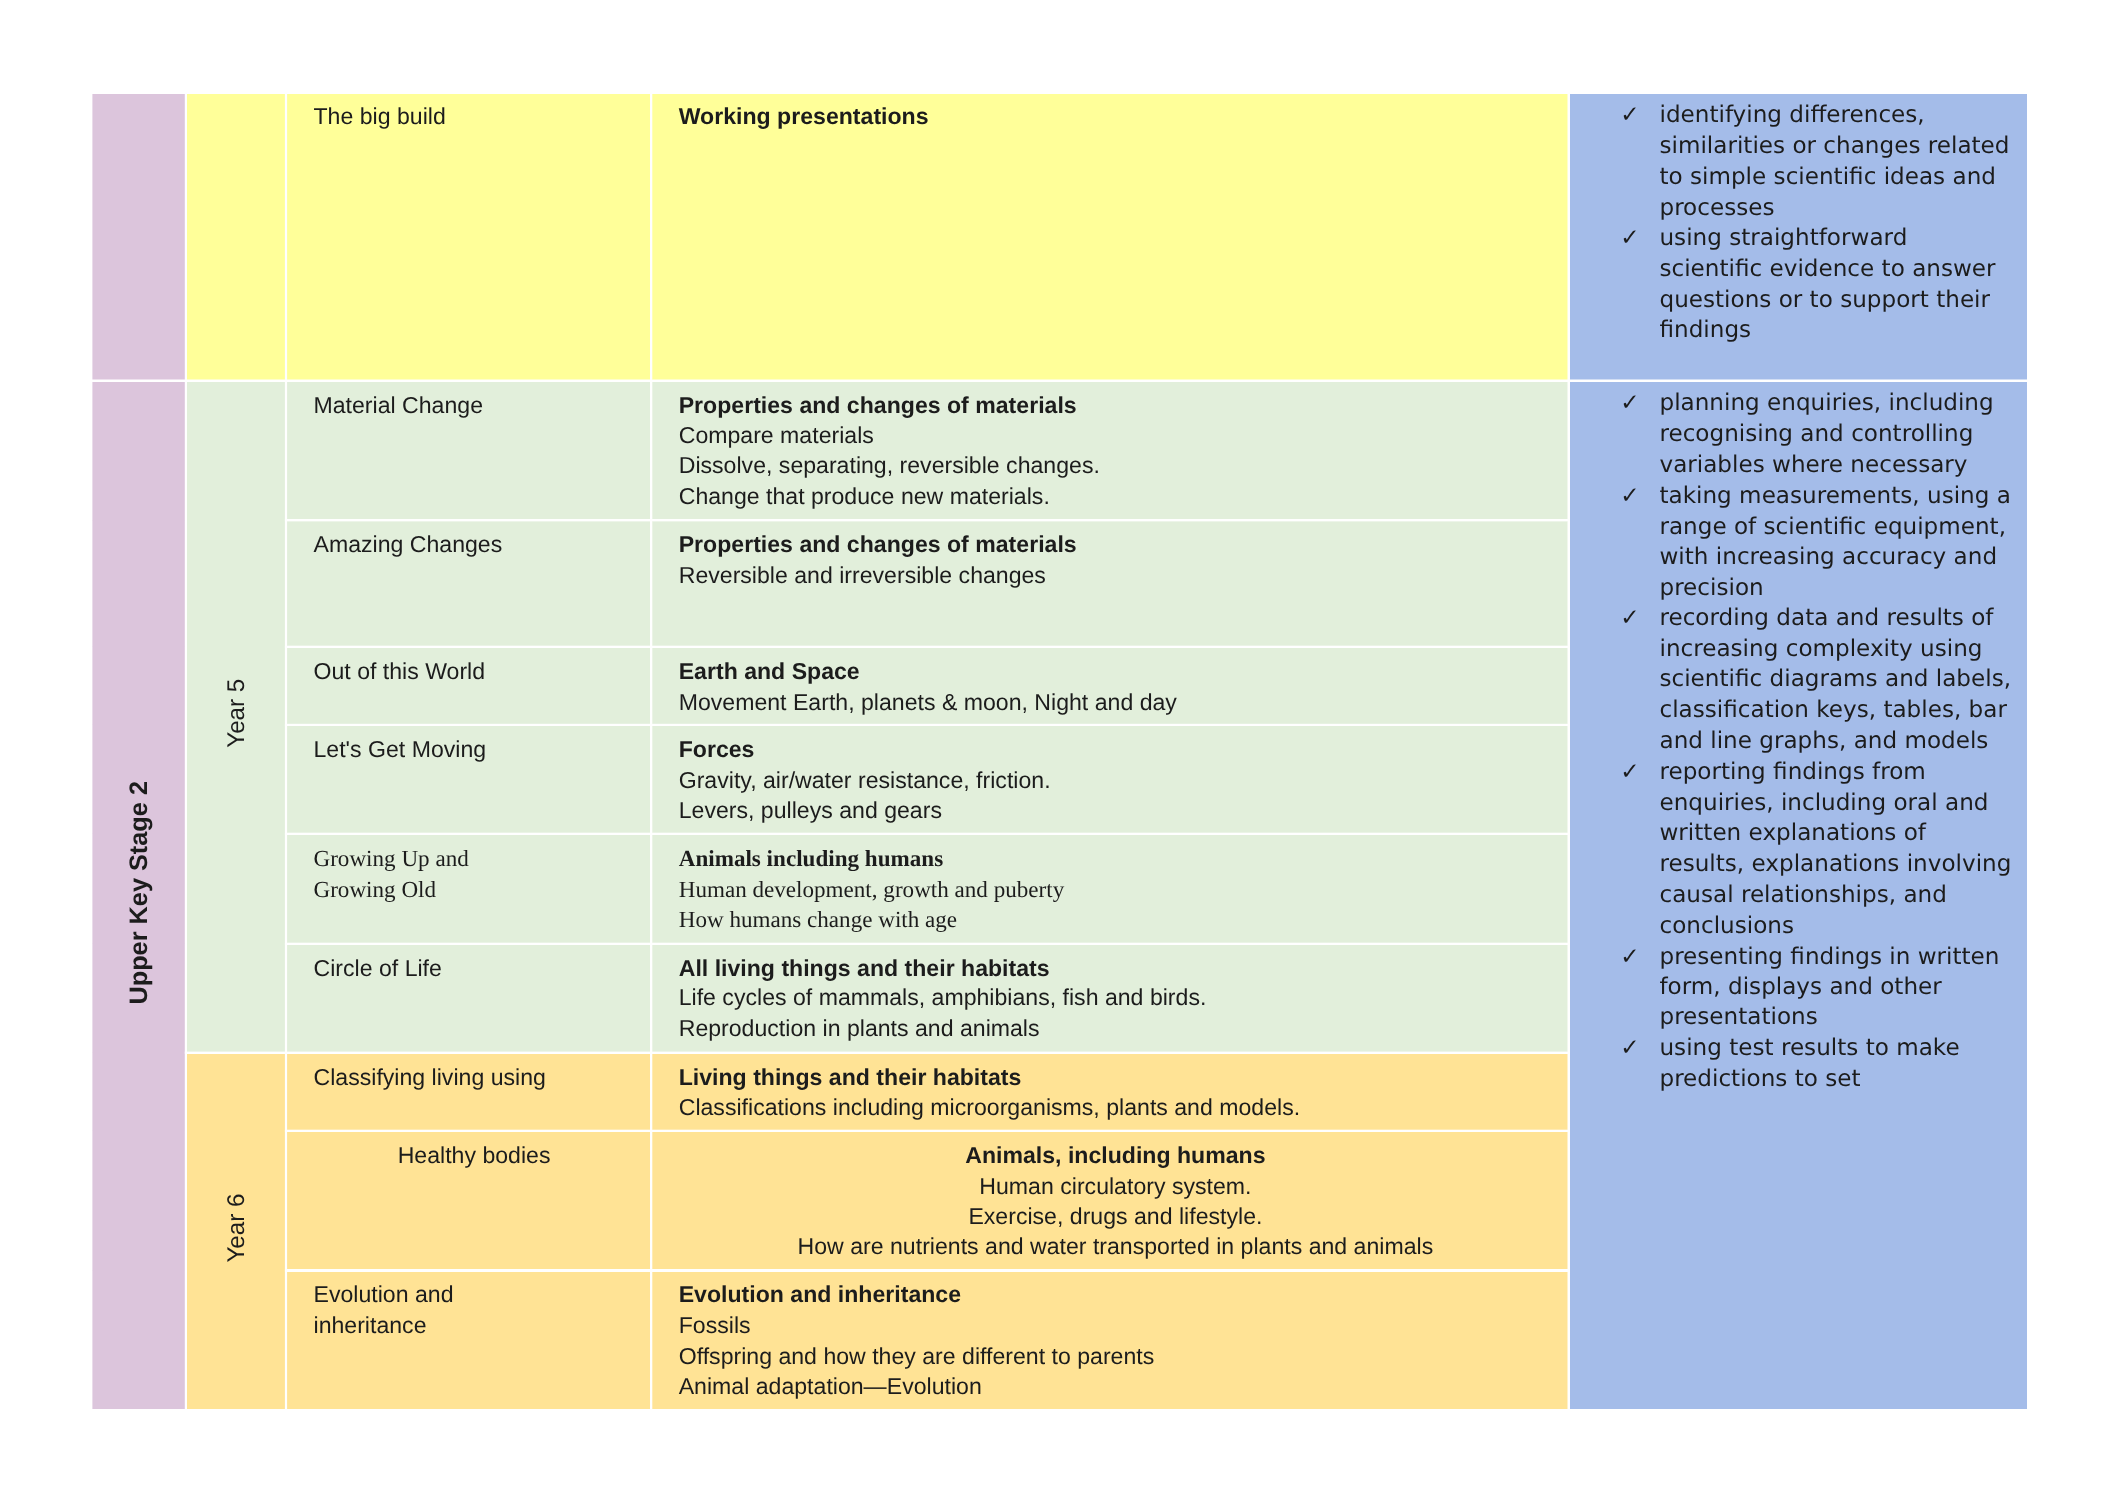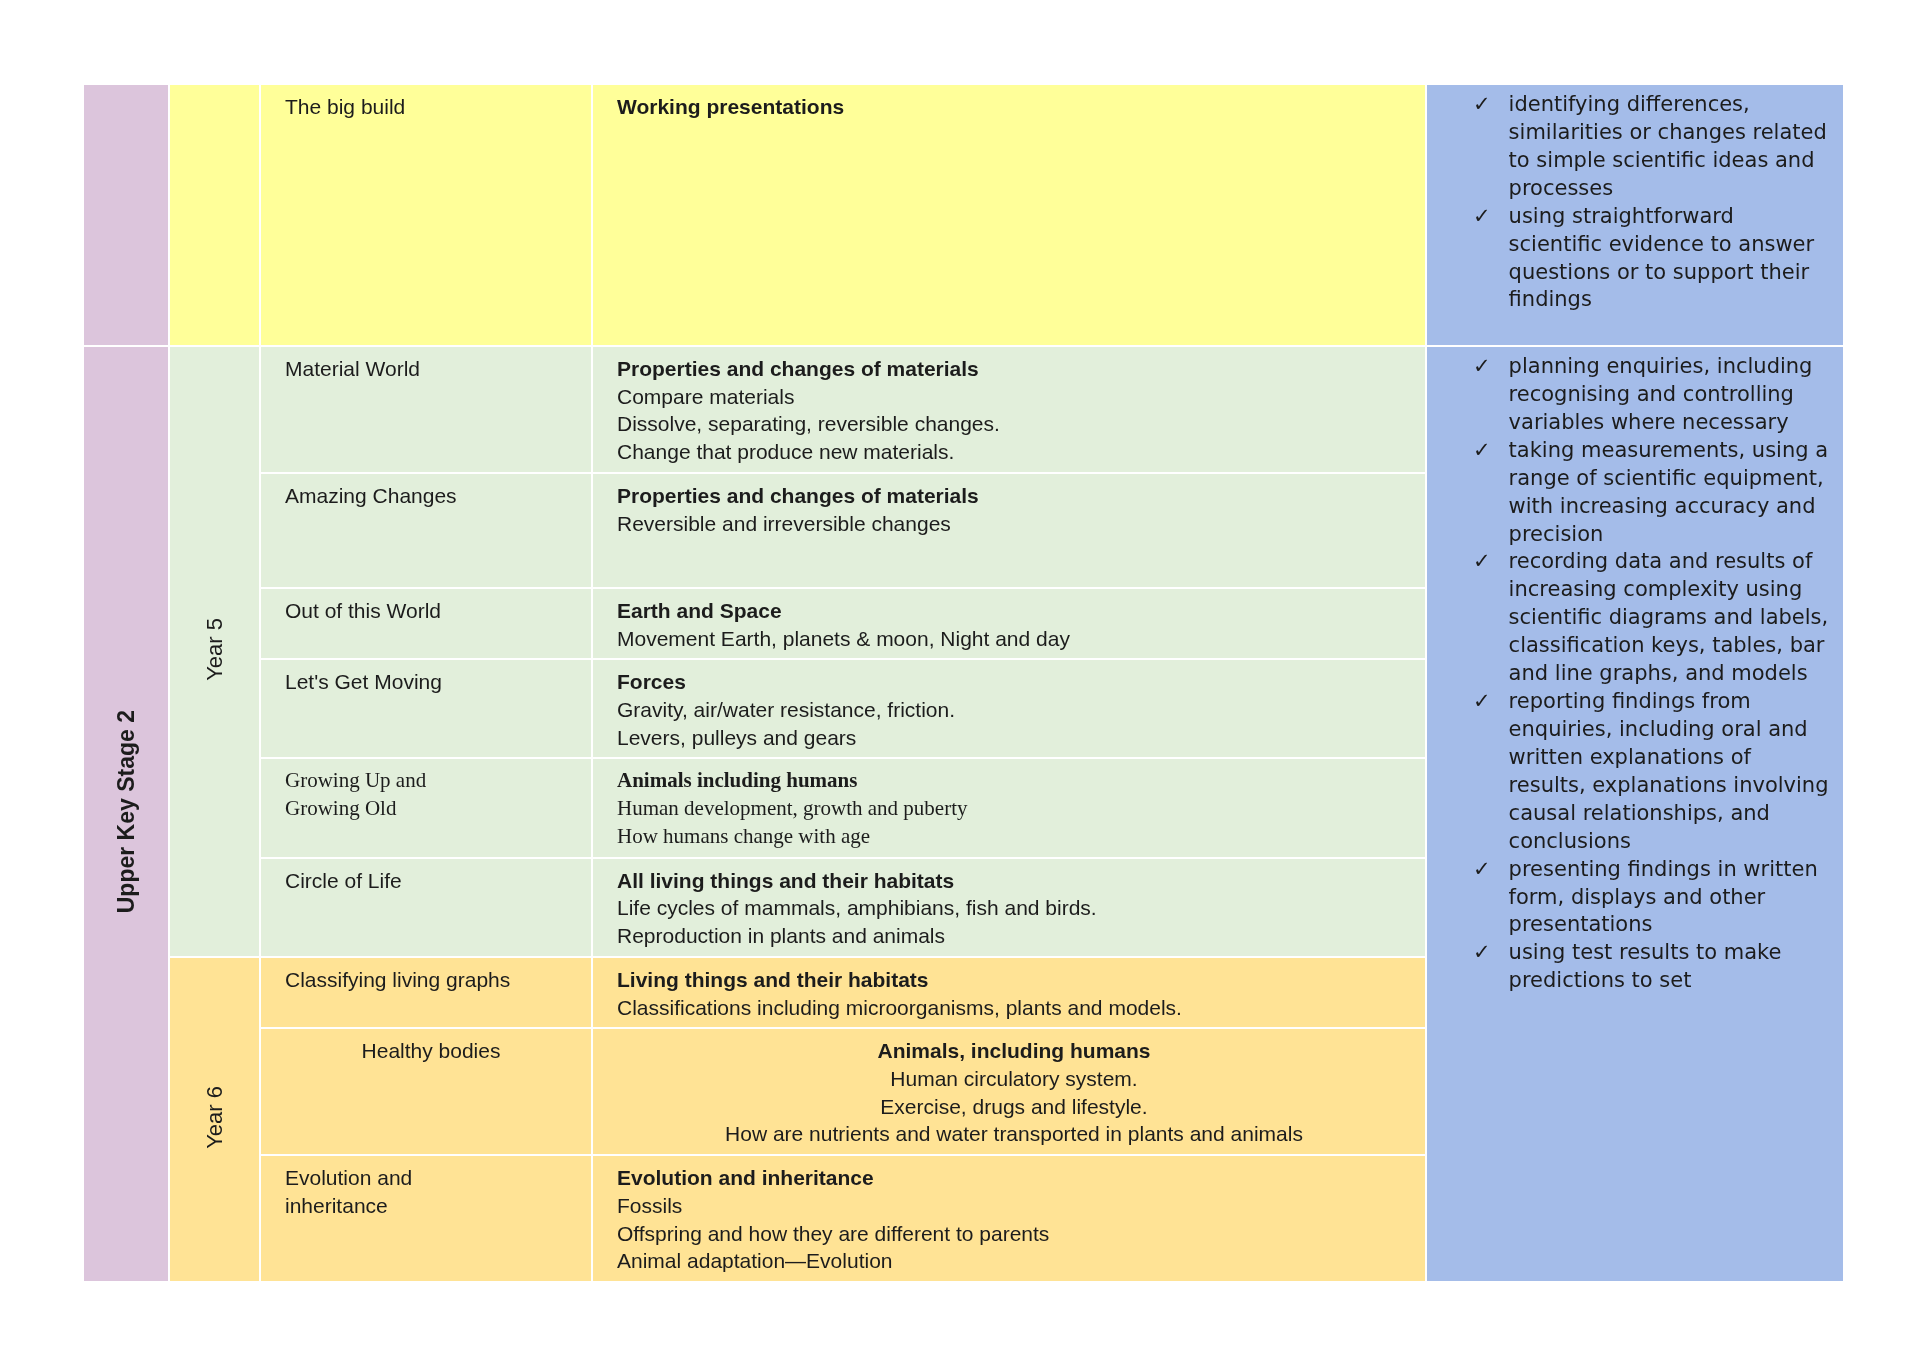--- a/index.html
+++ b/index.html
@@ -142,21 +142,21 @@
     </tr>
 
     <tr class="r1">
       <td class="c-pink v-cell" rowspan="9">
         <div class="vtext ks">Upper Key Stage 2</div>
       </td>
       <td class="c-green v-cell" rowspan="6">
         <div class="vtext">Year 5</div>
       </td>
       <td class="c-green cell-topic">
-        <div class="topic-text">Material World</div>
+        <div class="topic-text">Material Change</div>
       </td>
       <td class="c-green cell-desc">
         <div class="cell-title">Properties and changes of materials</div>
         <div class="details">Compare materials
 Dissolve, separating, reversible changes.
 Change that produce new materials.</div>
       </td>
       <td class="c-blue skills-cell" rowspan="9">
         <ul class="checklist">
           <li>
@@ -239,21 +239,21 @@
         <div class="details">Life cycles of mammals, amphibians, fish and birds.
 Reproduction in plants and animals</div>
       </td>
     </tr>
 
     <tr class="r7">
       <td class="c-orange v-cell" rowspan="3">
         <div class="vtext">Year 6</div>
       </td>
       <td class="c-orange cell-topic">
-        <div class="topic-text">Classifying living graphs</div>
+        <div class="topic-text">Classifying living using</div>
       </td>
       <td class="c-orange cell-desc">
         <div class="cell-title">Living things and their habitats</div>
         <div class="details">Classifications including microorganisms, plants and models.</div>
       </td>
     </tr>
 
     <tr class="r8">
       <td class="c-orange cell-topic">
         <div class="topic-text">Healthy bodies</div>

